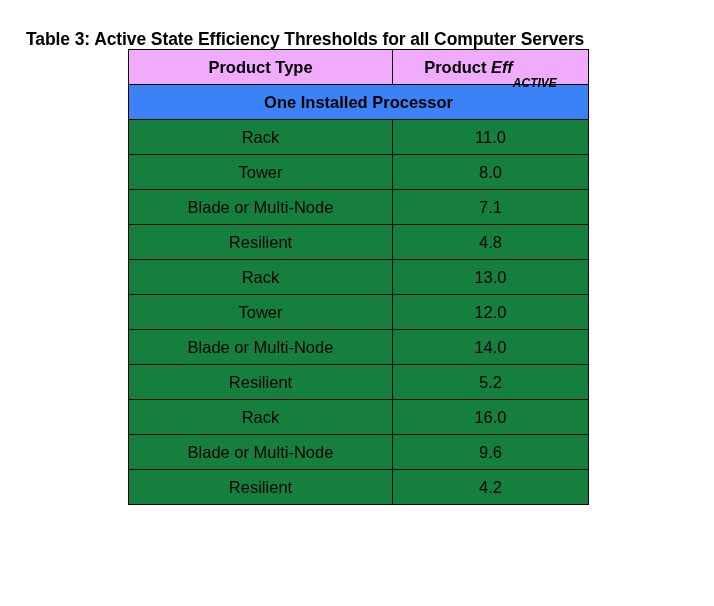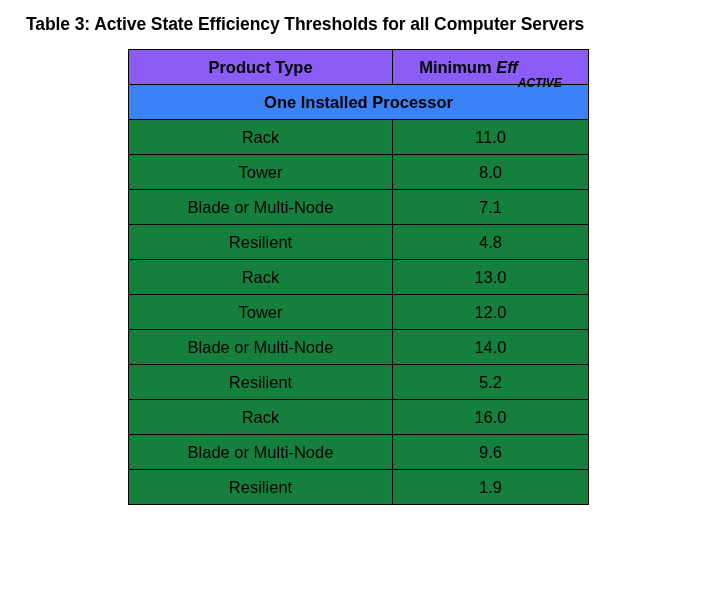--- a/index.html
+++ b/index.html
@@ -15,21 +15,21 @@
     overflow: hidden;
   }
   .page {
     position: relative;
     width: 714px;
     height: 606px;
     box-sizing: border-box;
   }
   .caption {
     position: absolute;
-    top: 14px;
+    top: 29px;
     left: 26px;
     font-size: 17.5px;
     font-weight: bold;
     letter-spacing: -0.1px;
     white-space: nowrap;
   }
   .table-wrap {
     position: absolute;
     top: 49px;
     left: 128px;
@@ -44,21 +44,21 @@
     border: 1px solid #000000;
     padding: 0;
     text-align: center;
     vertical-align: middle;
     font-size: 16.5px;
     height: 34px;
   }
   col.c1 { width: 264px; }
   col.c2 { width: 196px; }
   .hdr-cell {
-    background: #8b5cf6;
+    background: #f0abfc;
     font-weight: bold;
     font-size: 18px;
     height: 38px;
   }
   .group-cell {
     background: #3b82f6;
     font-weight: bold;
     font-size: 17.5px;
     height: 36px;
   }
@@ -89,21 +89,21 @@
   <div class="table-wrap">
     <table class="eff">
       <colgroup>
         <col class="c1">
         <col class="c2">
       </colgroup>
       <thead>
         <tr>
           <th class="hdr-cell">Product Type</th>
           <th class="hdr-cell">
-            <span>Minimum </span><span class="eff-italic">Eff</span><span class="eff-sub">ACTIVE</span>
+            <span>Product </span><span class="eff-italic">Eff</span><span class="eff-sub">ACTIVE</span>
           </th>
         </tr>
       </thead>
       <tbody>
 
         <tr>
           <td class="group-cell" colspan="2">One Installed Processor</td>
         </tr>
         <tr>
           <td class="data-cell">Rack</td>
@@ -142,20 +142,20 @@
         <tr>
           <td class="data-cell">Rack</td>
           <td class="data-cell">16.0</td>
         </tr>
         <tr>
           <td class="data-cell">Blade or Multi-Node</td>
           <td class="data-cell">9.6</td>
         </tr>
         <tr>
           <td class="data-cell">Resilient</td>
-          <td class="data-cell">1.9</td>
+          <td class="data-cell">4.2</td>
         </tr>
 
       </tbody>
     </table>
   </div>
 
 </div>
 
 </body></html>

